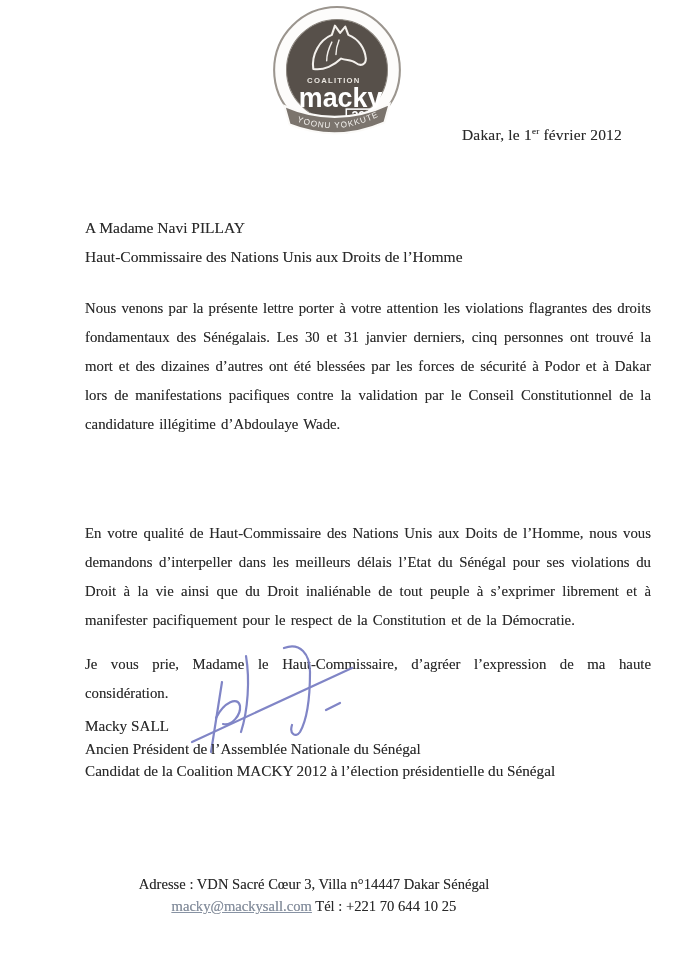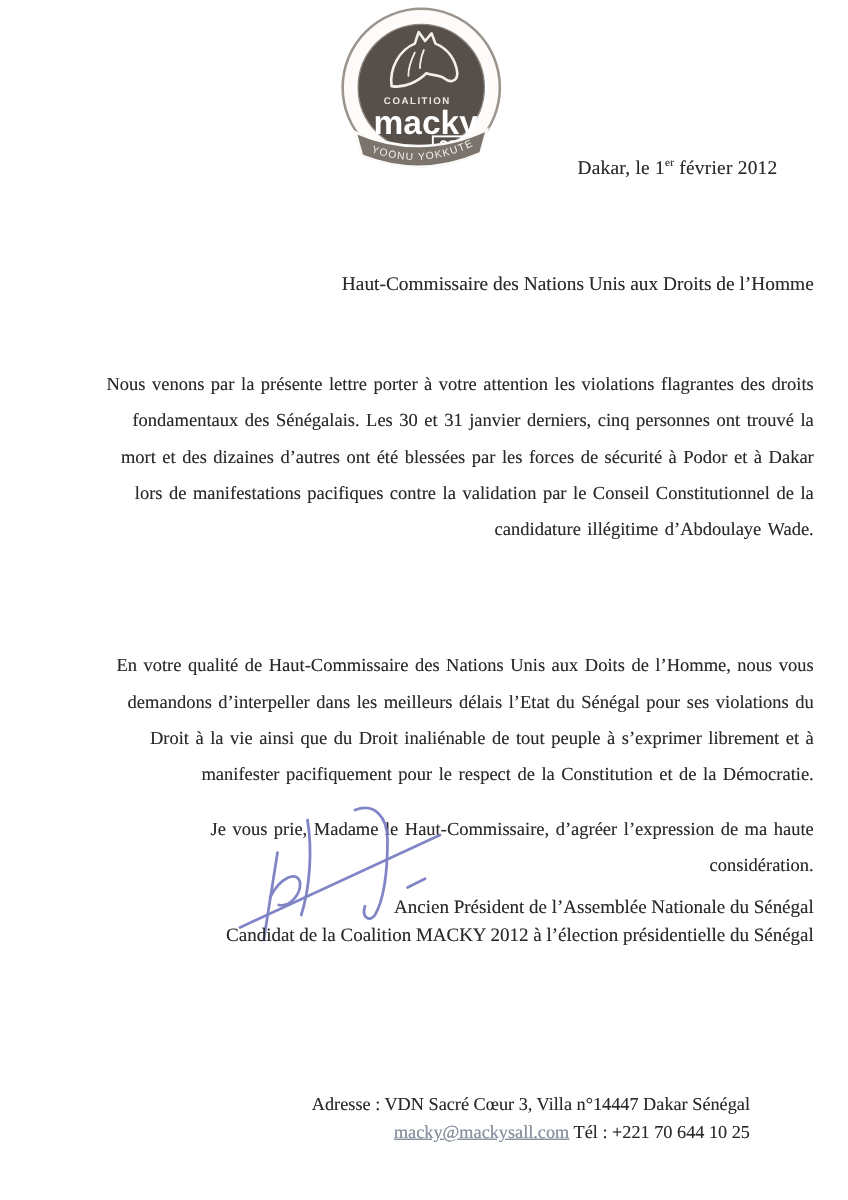--- a/index.html
+++ b/index.html
@@ -34,21 +34,21 @@
   .signature{position:absolute;left:158px;top:638px;width:175px;height:132px;}
   .sig-block{top:715px;font-size:15.2px;line-height:22.6px;}
   
   .footer{
     position:absolute;left:0;top:873px;width:572px;
     text-align:center;font-size:14.6px;line-height:22px;
   }
   .footer a{
     color:#8792a3;text-decoration:underline;cursor:pointer;
   }
-  .soft{text-shadow:0 0 .5px rgba(40,40,40,.45);text-align:right;}
+  .soft{text-shadow:0 0 .5px rgba(40,40,40,.45);}
 </style>
 </head>
 <body>
 
 <div class="page">
 
   <svg class="badge" viewBox="0 0 130 130" aria-hidden="true">
     <circle cx="65" cy="63" r="61" fill="#fdfcfb" stroke="#9b958e" stroke-width="2"></circle>
     <circle cx="65" cy="63" r="49" fill="#57504a" stroke="#8b857e" stroke-width="1"></circle>
 
@@ -72,20 +72,21 @@
         </defs>
       <text font-size="8" fill="#f3f1ee" font-family="Liberation Sans, sans-serif" letter-spacing="1">
         <textPath href="#ribbonPath">YOONU YOKKUTE</textPath>
       </text>
     </g>
   </svg>
 
   <div class="date-line soft"><span>Dakar, le 1</span><sup>er</sup><span> février 2012</span></div>
 
   <div class="block recipient soft">
+    <div>A Madame Navi PILLAY</div>
     <div>Haut-Commissaire des Nations Unis aux Droits de l’Homme</div>
   </div>
 
   <div class="block para p1 soft">Nous venons par la présente lettre porter à votre attention les violations flagrantes des droits fondamentaux des Sénégalais. Les 30 et 31 janvier derniers, cinq personnes ont trouvé la mort et des dizaines d’autres ont été blessées par les forces de sécurité à Podor et à Dakar lors de manifestations pacifiques contre la validation par le Conseil Constitutionnel de la candidature illégitime d’Abdoulaye Wade.</div>
 
 
   <div class="block para p3 soft">En votre qualité de Haut-Commissaire des Nations Unis aux Doits de l’Homme, nous vous demandons d’interpeller dans les meilleurs délais l’Etat du Sénégal pour ses violations du Droit à la vie ainsi que du Droit inaliénable de tout peuple à s’exprimer librement et à manifester pacifiquement pour le respect de la Constitution et de la Démocratie.</div>
 
   <div class="block para p4 soft">Je vous prie, Madame le Haut-Commissaire, d’agréer l’expression de ma haute considération.</div>
 
@@ -94,20 +95,21 @@
       <path d="M6,104 L166,30"></path>
       <path d="M36,44 C32,70 28,96 25,114"></path>
       <path d="M30,80 C38,64 52,58 54,68 C55,77 46,88 37,86"></path>
       <path d="M60,18 C64,42 62,72 55,94"></path>
       <path d="M98,10 C114,4 124,16 124,34 C124,58 122,80 114,94 C110,100 103,96 106,87"></path>
       <path d="M140,72 L154,65"></path>
     </g>
   </svg>
 
   <div class="block sig-block soft">
+    <div>Macky SALL</div>
     <div>Ancien Président de l’Assemblée Nationale du Sénégal</div>
     <div>Candidat de la Coalition MACKY 2012 à l’élection présidentielle du Sénégal</div>
   </div>
 
   <div class="footer soft">
     <div>Adresse : VDN Sacré Cœur 3, Villa n°14447 Dakar Sénégal</div>
     <div><a>macky@mackysall.com</a><span> Tél : +221 70 644 10 25</span></div>
   </div>
 
 </div>

